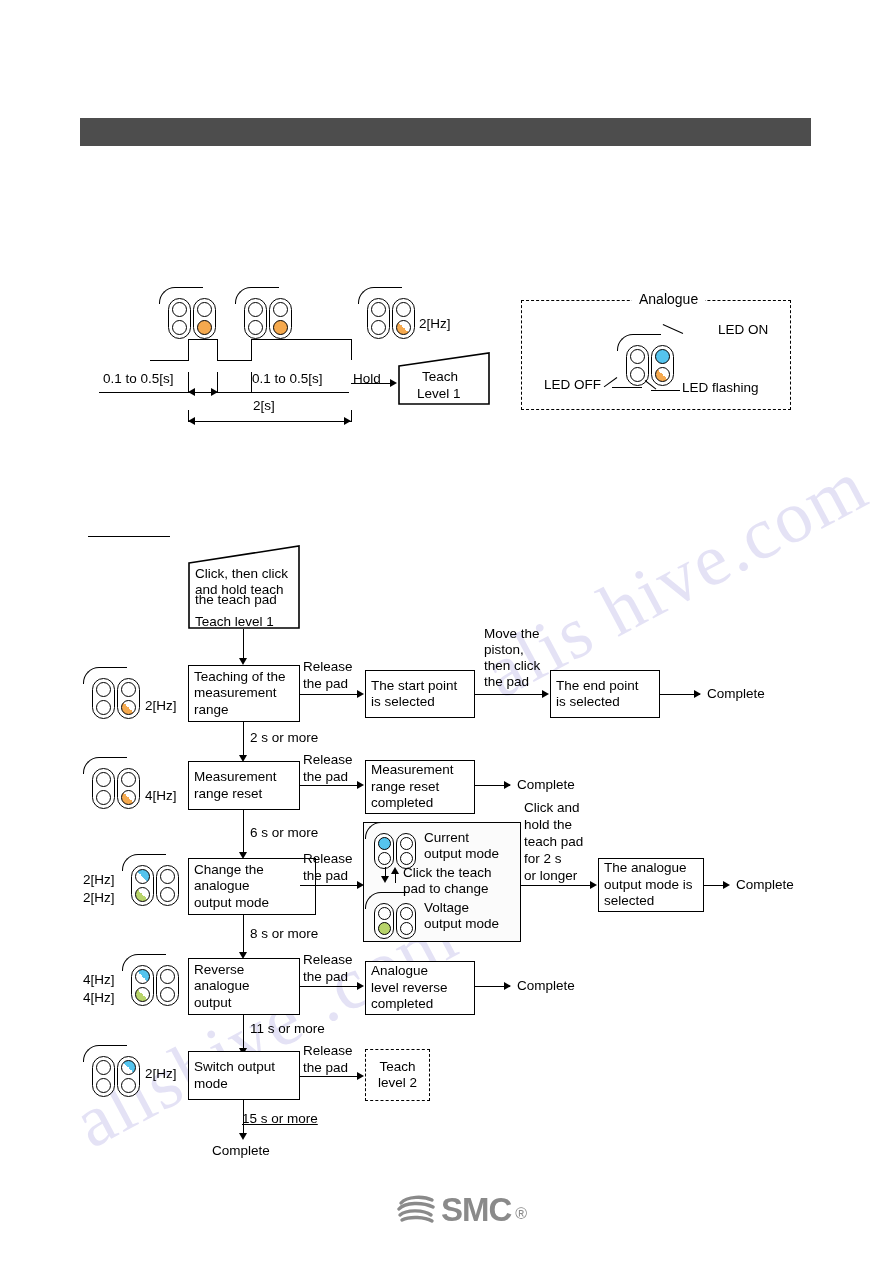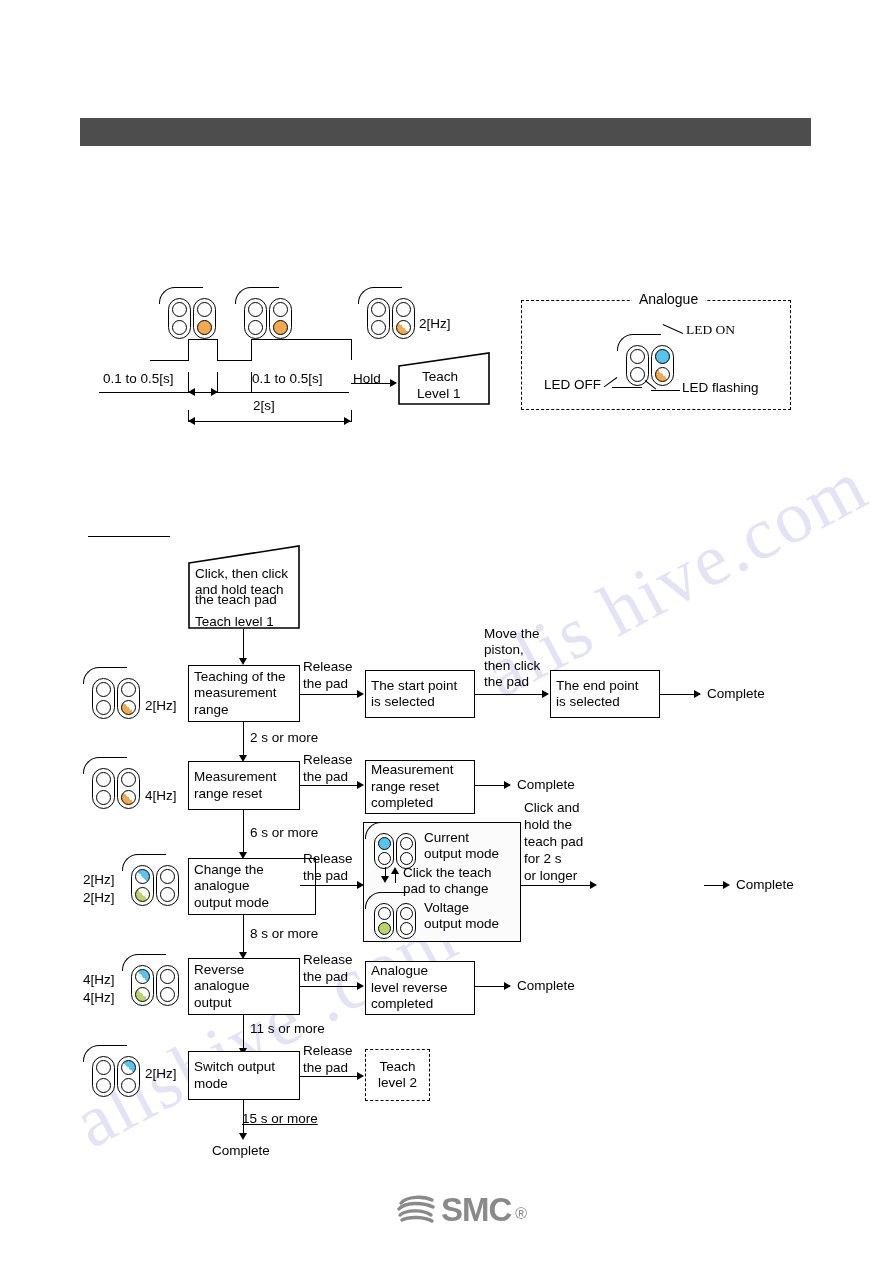--- a/index.html
+++ b/index.html
@@ -222,21 +222,21 @@
     <div class="capsule">
       <div class="led"></div>
       <div class="led"></div>
     </div>
     <div class="capsule">
       <div class="led on-blue"></div>
       <div class="led flash-orange"></div>
     </div>
   </div>
 
-  <div class="txt" style="left:686px; top:322px;font-family:Liberation Serif, serif;">LED ON</div>
+  <div class="txt" style="left:718px; top:322px;">LED ON</div>
   <div class="txt" style="left:544px; top:377px;">LED OFF</div>
   <div class="txt" style="left:682px; top:380px;">LED flashing</div>
 
   <div class="hline" style="left:661px; top:333px; width:22px; transform:rotate(24deg); transform-origin:right center;"></div>
   <div class="hline" style="left:612px; top:387px; width:30px;"></div>
   <div class="hline" style="left:601px; top:377px; width:16px; transform:rotate(-36deg); transform-origin:right center;"></div>
   <div class="hline" style="left:651px; top:390px; width:29px;"></div>
   <div class="hline" style="left:645px; top:380px; width:14px; transform:rotate(38deg); transform-origin:left center;"></div>
 
   <div class="hline" style="left:88px; top:536px; width:82px; border-top-width:1.8px;"></div>
@@ -407,20 +407,25 @@
 
   <div class="txt" style="left:524px; top:800px;">Click and</div>
   <div class="txt" style="left:524px; top:817px;">hold the</div>
   <div class="txt" style="left:524px; top:834px;">teach pad</div>
   <div class="txt" style="left:524px; top:851px;">for 2 s</div>
   <div class="txt" style="left:524px; top:868px;">or longer</div>
 
   <div class="hline" style="left:521px; top:885px; width:74px;"></div>
   <div class="arr-r" style="left:590px; top:881px;"></div>
 
+  <div class="box" style="left:598px; top:858px; width:106px; height:54px;">
+    <div>The analogue</div>
+    <div>output mode is</div>
+    <div>selected</div>
+  </div>
 
   <div class="hline" style="left:704px; top:885px; width:24px;"></div>
   <div class="arr-r" style="left:723px; top:881px;"></div>
   <div class="txt" style="left:736px; top:877px;">Complete</div>
 
   <div class="vline" style="left:243px; top:915px; height:40px;"></div>
   <div class="arr-d" style="left:239px; top:952px;"></div>
   <div class="txt" style="left:250px; top:926px;">8 s or more</div>
 
   <div class="hz-stack" style="left:83px; top:971px;">

